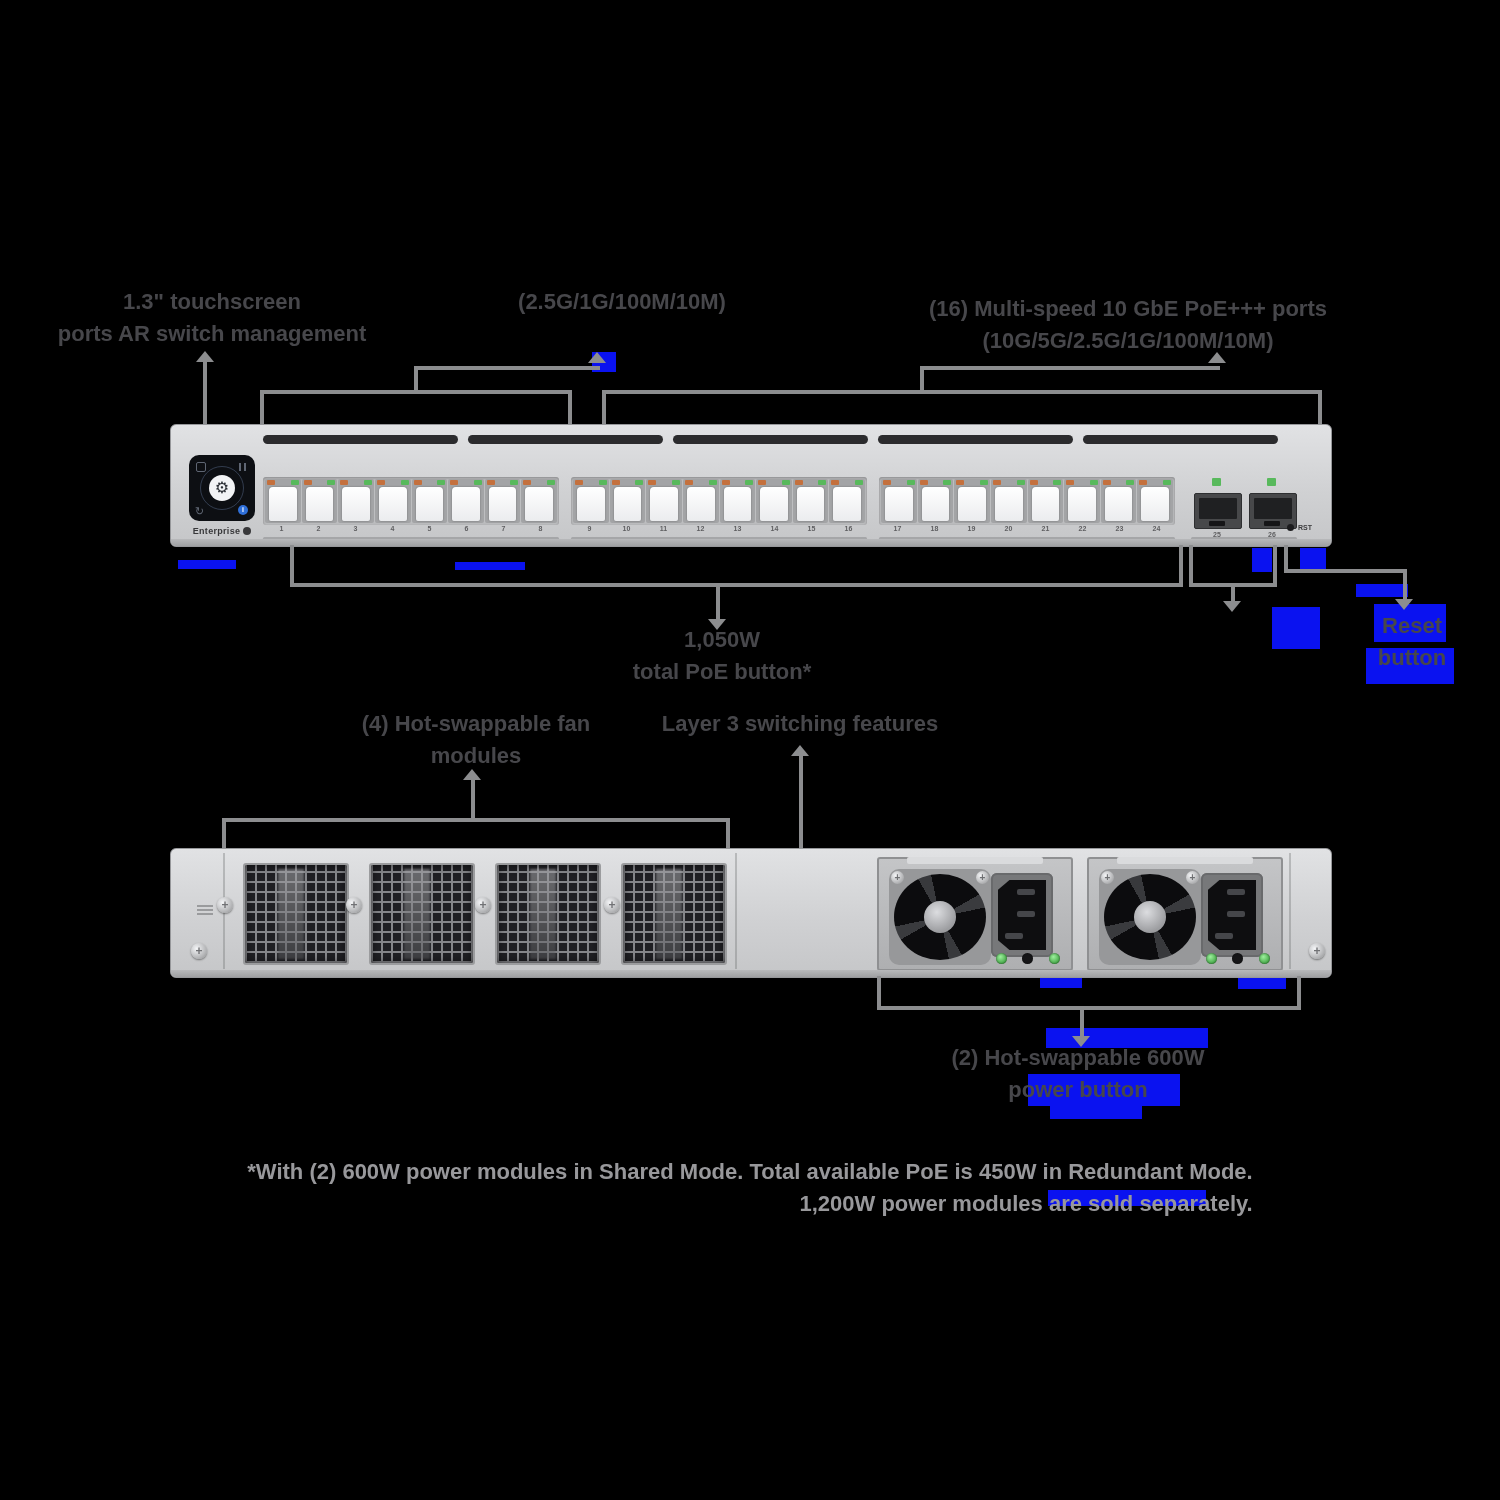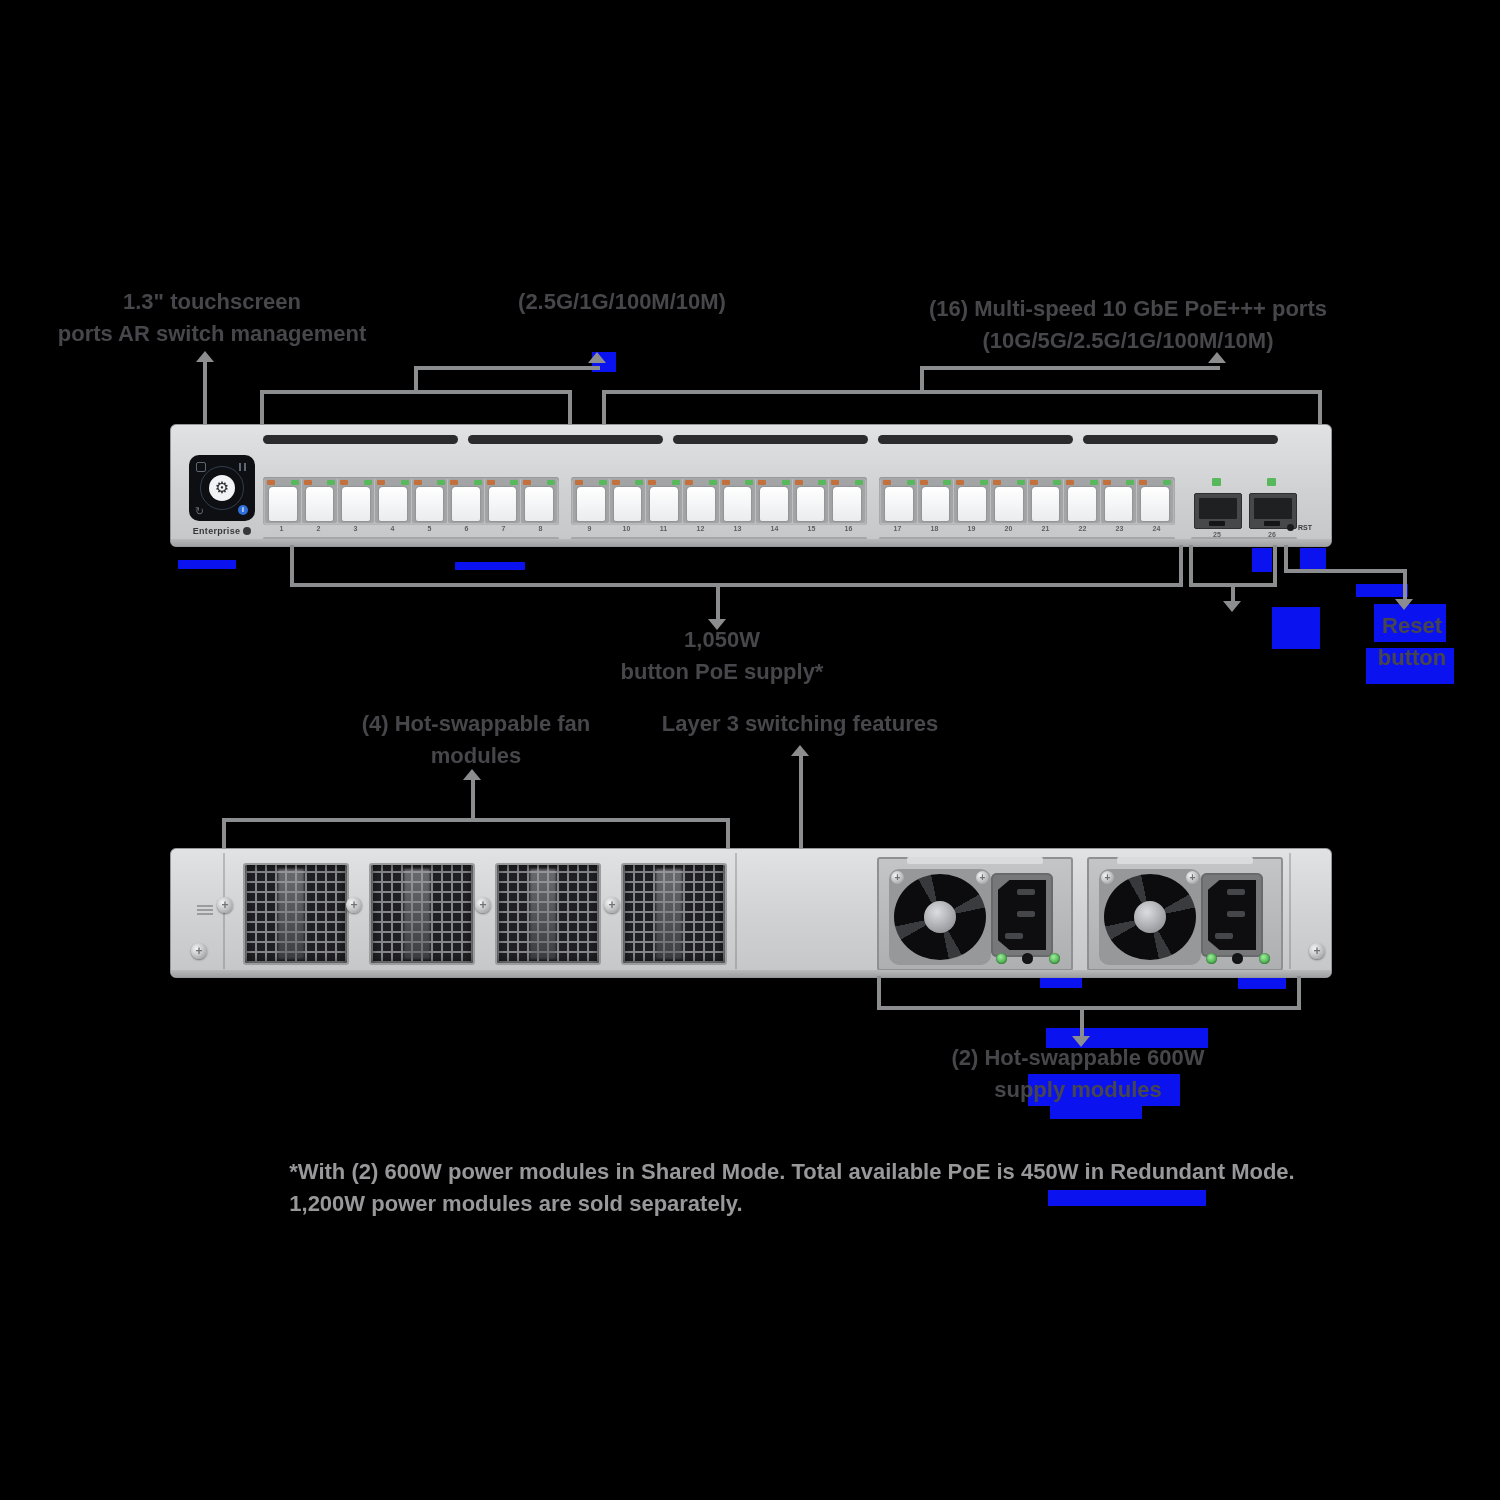--- a/index.html
+++ b/index.html
@@ -3,22 +3,22 @@
 <meta charset="utf-8">
 <style>
   html,body{margin:0;padding:0;background:#000;}
   .stage{position:relative;width:1500px;height:1500px;background:#000;overflow:hidden;
          font-family:"Liberation Sans","DejaVu Sans",sans-serif;}
 
   
   .callout{position:absolute;transform:translateX(-50%);text-align:center;white-space:nowrap;
            font-weight:bold;font-size:22px;line-height:32px;color:#47474b;z-index:6;}
   .callout span{display:block;}
-  .footnote{position:absolute;transform:translateX(-50%);text-align:left;white-space:nowrap;
-            font-weight:bold;font-size:22px;line-height:32px;color:#98989b;z-index:6;margin-left:42px;}
+  .footnote{position:absolute;transform:translateX(-50%);text-align:right;white-space:nowrap;
+            font-weight:bold;font-size:22px;line-height:32px;color:#98989b;z-index:6;}
   .footnote span{display:block;}
 
   
   .line{position:absolute;background:#8c8d8f;z-index:4;}
   .arr-up{position:absolute;width:0;height:0;border-left:9px solid transparent;
           border-right:9px solid transparent;border-bottom:11px solid #8c8d8f;z-index:4;}
   .arr-down{position:absolute;width:0;height:0;border-left:9px solid transparent;
             border-right:9px solid transparent;border-top:11px solid #8c8d8f;z-index:4;}
 
   
@@ -132,36 +132,36 @@
   </div>
   <div class="callout" style="left:622px;top:286px;">
     <span>(2.5G/1G/100M/10M)</span>
   </div>
   <div class="callout" style="left:1128px;top:293px;">
     <span>(16) Multi-speed 10 GbE PoE+++ ports</span>
     <span>(10G/5G/2.5G/1G/100M/10M)</span>
   </div>
   <div class="callout" style="left:722px;top:624px;">
     <span>1,050W</span>
-    <span>button PoE supply*</span>
+    <span>total PoE button*</span>
   </div>
   <div class="callout" style="left:1412px;top:610px;">
     <span>Reset</span>
     <span>button</span>
   </div>
   <div class="callout" style="left:476px;top:708px;">
     <span>(4) Hot-swappable fan</span>
     <span>modules</span>
   </div>
   <div class="callout" style="left:800px;top:708px;">
     <span>Layer 3 switching features</span>
   </div>
   <div class="callout" style="left:1078px;top:1042px;">
     <span>(2) Hot-swappable 600W</span>
-    <span>supply modules</span>
+    <span>power button</span>
   </div>
   <div class="footnote" style="left:750px;top:1156px;">
     <span>*With (2) 600W power modules in Shared Mode. Total available PoE is 450W in Redundant Mode.</span>
     <span>1,200W power modules are sold separately.</span>
   </div>
 
   <div class="line" style="left:203px;top:360px;width:4px;height:64px;"></div>
   <div class="arr-up" style="left:196px;top:351px;"></div>
 
   <div class="line" style="left:260px;top:390px;width:312px;height:4px;"></div>

